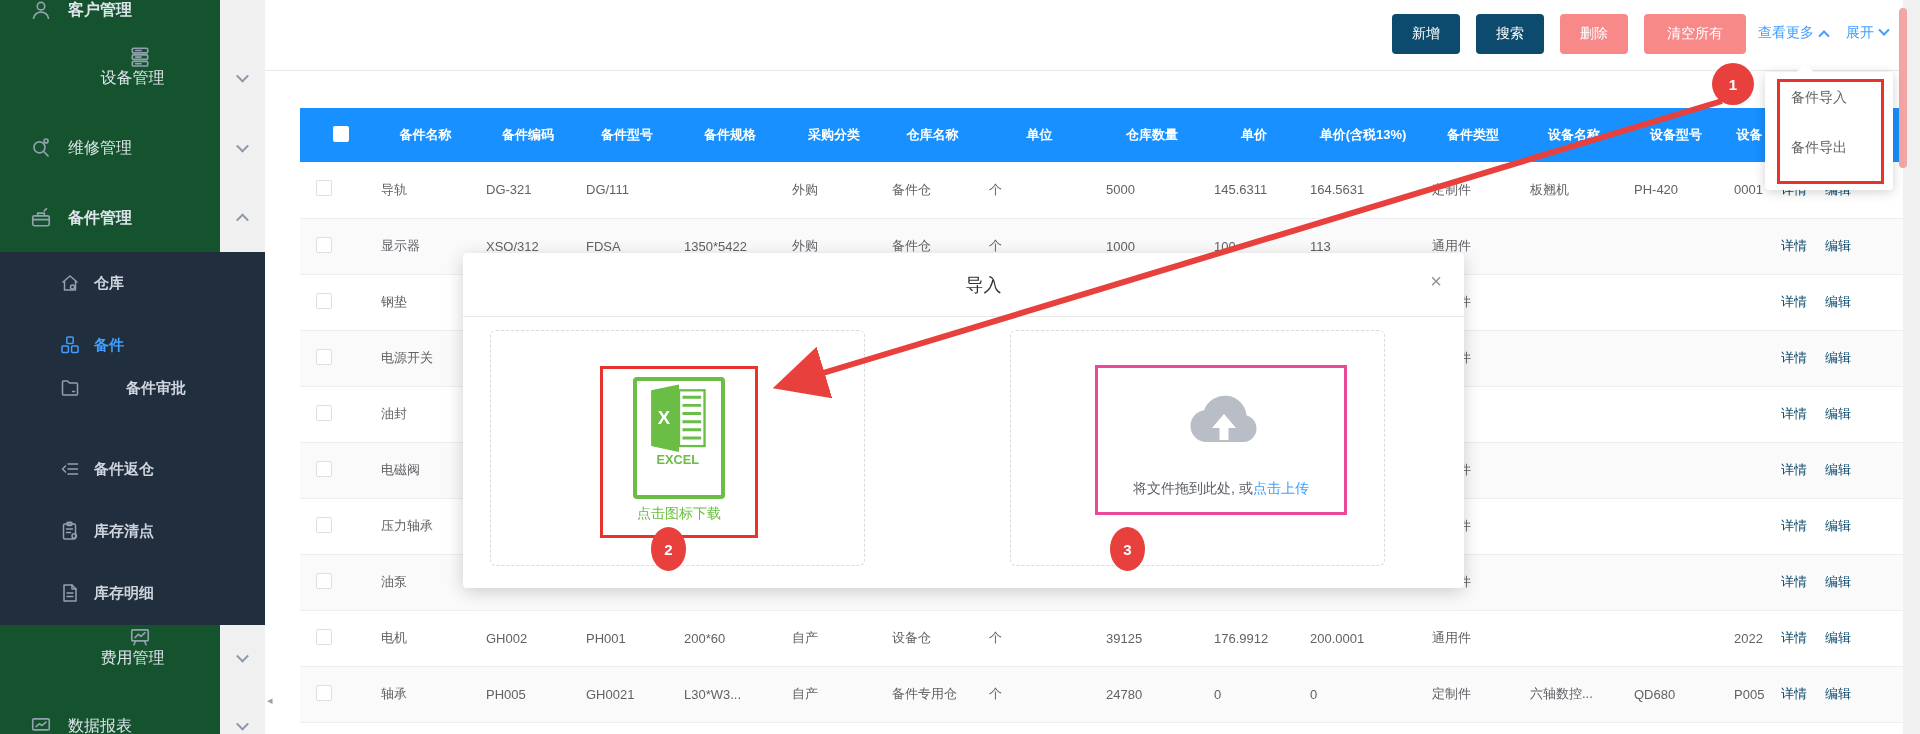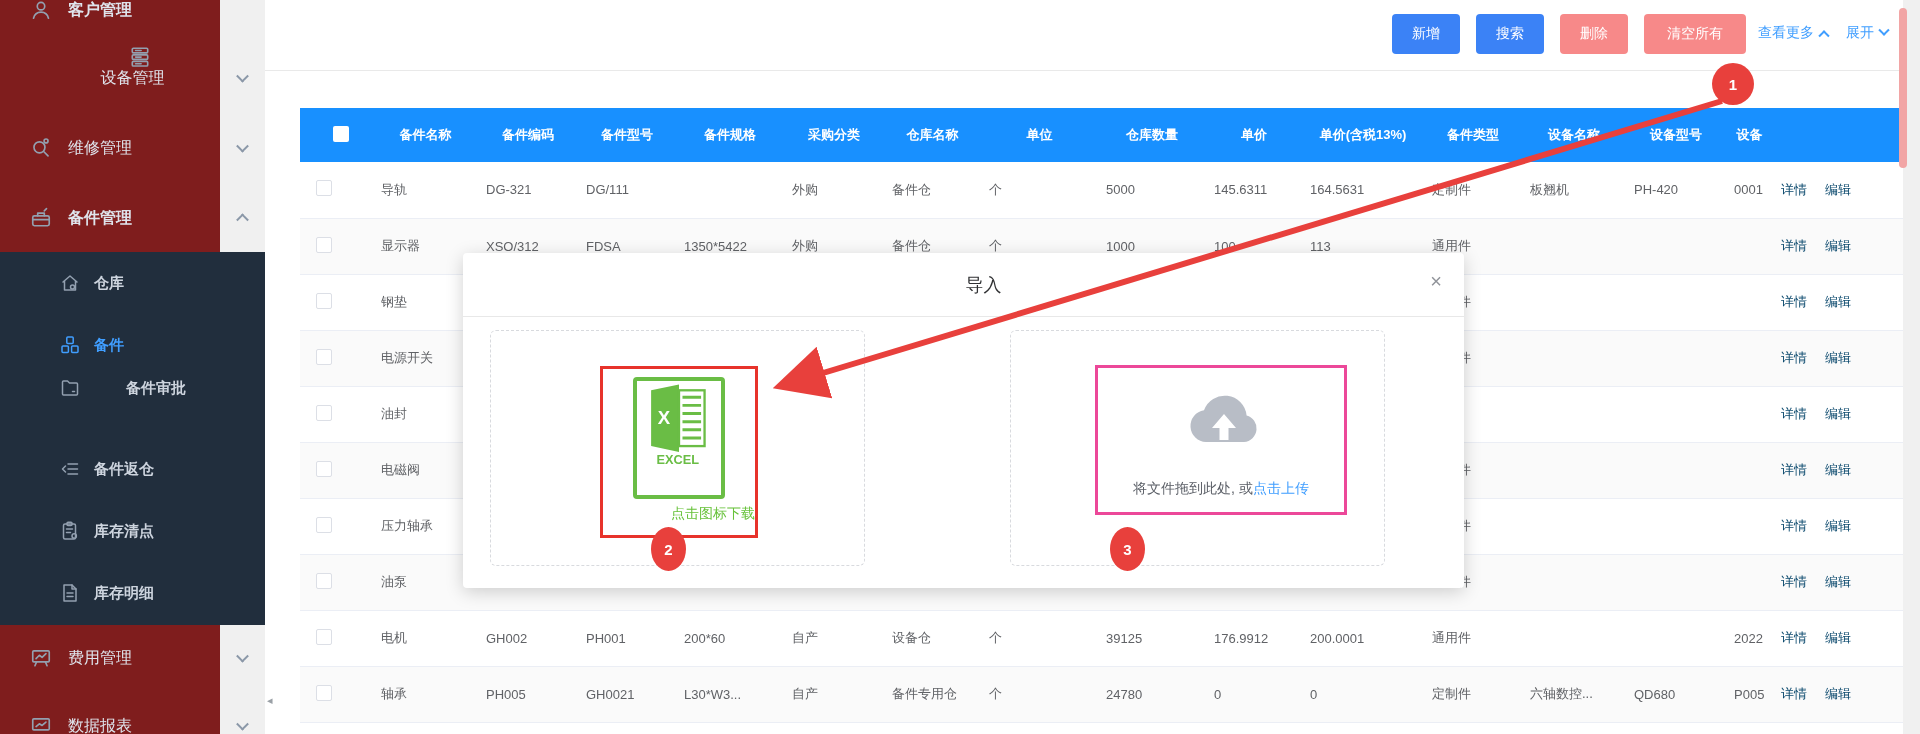--- a/index.html
+++ b/index.html
@@ -1,21 +1,21 @@
 <!DOCTYPE html>
 <html><head>
 <meta charset="utf-8">
 <style>
   * { margin:0; padding:0; box-sizing:border-box; }
   html,body { width:1920px; height:734px; overflow:hidden; background:#efefef;
               font-family:"Liberation Sans", sans-serif; }
   .stage { position:relative; width:1920px; height:734px; background:#f0f0f0; }
 
   
-  .sidebar { position:absolute; left:0; top:0; width:220px; height:734px; background:#7f1d1d; z-index:5; }
+  .sidebar { position:absolute; left:0; top:0; width:220px; height:734px; background:#14532d; z-index:5; }
   .side-item { position:absolute; left:0; width:265px; height:64px; display:flex; align-items:center;
                color:#dfe4ec; font-size:16px; cursor:pointer; }
   .side-item .ic { width:22px; height:22px; margin-left:30px; margin-right:16px; flex:0 0 22px; }
   .side-item .chev { position:absolute; right:18px; top:50%; width:9px; height:9px; border-right:2px solid #8b98a8;
                      border-bottom:2px solid #8b98a8; }
   .chev.down { transform:translateY(-70%) rotate(45deg); }
   .chev.up   { transform:translateY(-30%) rotate(-135deg); }
   .submenu-bg { position:absolute; left:0; top:252px; width:265px; height:373px; background:#212e3d; }
   .sub-item { position:absolute; left:0; width:265px; height:62px; display:flex; align-items:center;
               color:#cdd4de; font-size:15px; font-weight:bold; cursor:pointer; }
@@ -23,21 +23,21 @@
   .sub-item.active { color:#409eff; }
   svg.icon { stroke:#93a0b0; fill:none; stroke-width:1.5; stroke-linecap:round; stroke-linejoin:round; }
   .active svg.icon { stroke:#409eff; }
   .bold-top { font-weight:bold; }
 
   
   .main { position:absolute; left:265px; top:0; width:1638px; height:734px; background:#ffffff; }
   .toolbar-line { position:absolute; left:0; top:70px; width:1638px; height:1px; background:#e9e9e9; }
   .btn { position:absolute; top:14px; height:40px; border-radius:4px; color:#fff; font-size:14px;
          display:flex; align-items:center; justify-content:center; cursor:pointer; }
-  .btn.blue { background:#3b82f6; }
+  .btn.blue { background:#0c4a6e; }
   .btn.red  { background:#f78989; }
   .tlink { position:absolute; top:24px; color:#409eff; font-size:14px; cursor:pointer; display:flex; align-items:center; gap:6px; }
   .tlink .chev2 { width:8px; height:8px; border-right:2px solid #409eff; border-bottom:2px solid #409eff; display:inline-block; }
   .chev2.up { transform:rotate(-135deg) translate(-2px,-2px); }
   .chev2.down { transform:rotate(45deg) translate(-2px,-2px); }
 
   
   table.grid { position:absolute; left:35px; top:108px; width:1603px; border-collapse:collapse; table-layout:fixed; z-index:1; }
   table.grid th { background:#1890ff; color:#fff; font-size:13px; font-weight:bold; text-align:center;
                   height:54px; padding-left:16px; white-space:nowrap; overflow:hidden; }
@@ -67,21 +67,21 @@
            box-shadow:0 4px 18px rgba(0,0,0,0.18); z-index:10; }
   .modal-title { position:absolute; left:0; top:20px; width:100%; text-align:center; font-size:18px; color:#303133;padding-left:40px; }
   .modal-close { position:absolute; right:22px; top:18px; font-size:20px; color:#909399; cursor:pointer; line-height:1; }
   .modal-divider { position:absolute; left:0; top:63px; width:100%; height:1px; background:#e8e8e8; }
   .dashed-box { position:absolute; top:77px; width:375px; height:236px; border:1px dashed #d8dade; border-radius:6px; cursor:pointer; }
   .dashed-box.left { left:27px; } .dashed-box.right { left:547px; }
   .anno-box-a { position:absolute; left:137px; top:113px; width:158px; height:172px; border:3px solid #e7332b; z-index:12; }
   .anno-box-b { position:absolute; left:632px; top:112px; width:252px; height:150px; border:3px solid #ec4899; z-index:12; }
   .excel-wrap { position:absolute; left:30px; top:8px; width:92px; height:122px; border:4px solid #6abd45; border-radius:4px;
                 background:#fff; display:flex; flex-direction:column; align-items:center; justify-content:flex-start; cursor:pointer; }
-  .excel-label { position:absolute; left:0; top:136px; width:100%; text-align:right; color:#67c23a; font-size:14px; }
+  .excel-label { position:absolute; left:0; top:136px; width:100%; text-align:center; color:#67c23a; font-size:14px; }
   .upload-text { position:absolute; left:0; top:112px; width:100%; text-align:center; font-size:14px; color:#5a5e66; }
   .upload-text .link { color:#409eff; cursor:pointer; }
   .cloud-wrap { position:absolute; left:80px; top:8px; width:92px; height:92px; }
 
   
   .anno-circle { position:absolute; background:#e8403c; color:#fff; font-weight:bold; font-size:15px;
                  display:flex; align-items:center; justify-content:center; border-radius:50%; z-index:30; }
   #arrow-layer { position:absolute; left:0; top:0; width:1920px; height:734px; z-index:29; pointer-events:none; }
 </style>
 </head>
@@ -195,21 +195,21 @@
     <div class="sub-item" style="top:562px;">
       <span class="ic">
         <svg class="icon" width="20" height="20" viewBox="0 0 20 20">
             <path d="M4 2h8l4 4v12H4z"></path>
             <path d="M12 2v4h4M7 10h6M7 13.5h6"></path>
           </svg>
       </span>
       <span>库存明细</span>
     </div>
 
-    <div class="side-item" style="top:626px;">
+    <div class="side-item" style="top:626px;flex-direction:column;">
       <span class="ic">
         <svg class="icon" width="22" height="22" viewBox="0 0 20 20">
             <rect x="2.5" y="3.5" width="15" height="10" rx="1"></rect>
             <path d="M5.5 10.5l3-3 2.5 2 3.5-3.5"></path>
             <path d="M6 13.5L4.5 17M14 13.5l1.5 3.5"></path>
           </svg>
       </span>
       <span>费用管理</span>
       <span class="chev down"></span>
     </div>
@@ -498,20 +498,26 @@
         </div>
         <div class="upload-text">
           <span>将文件拖到此处, 或</span><span class="link">点击上传</span>
         </div>
       </div>
 
       <div class="anno-circle" style="left:188px; top:274px; width:35px; height:44px;">2</div>
       <div class="anno-circle" style="left:647px; top:274px; width:35px; height:44px;">3</div>
     </div>
 
+    <div class="dropdown">
+      <div class="caret"></div>
+      <div class="dd-item">备件导入</div>
+      <div class="dd-item">备件导出</div>
+      <div class="anno-box-dd"></div>
+    </div>
   </div>
 
   <div class="gutter"></div>
   <div class="vthumb"></div>
 
   <svg id="arrow-layer">
     <defs>
       <marker id="ah" markerWidth="9" markerHeight="9" refX="6" refY="4.5" orient="auto">
         <polygon points="0,0 9,4.5 0,9" fill="#e8403c"></polygon>
       </marker>

